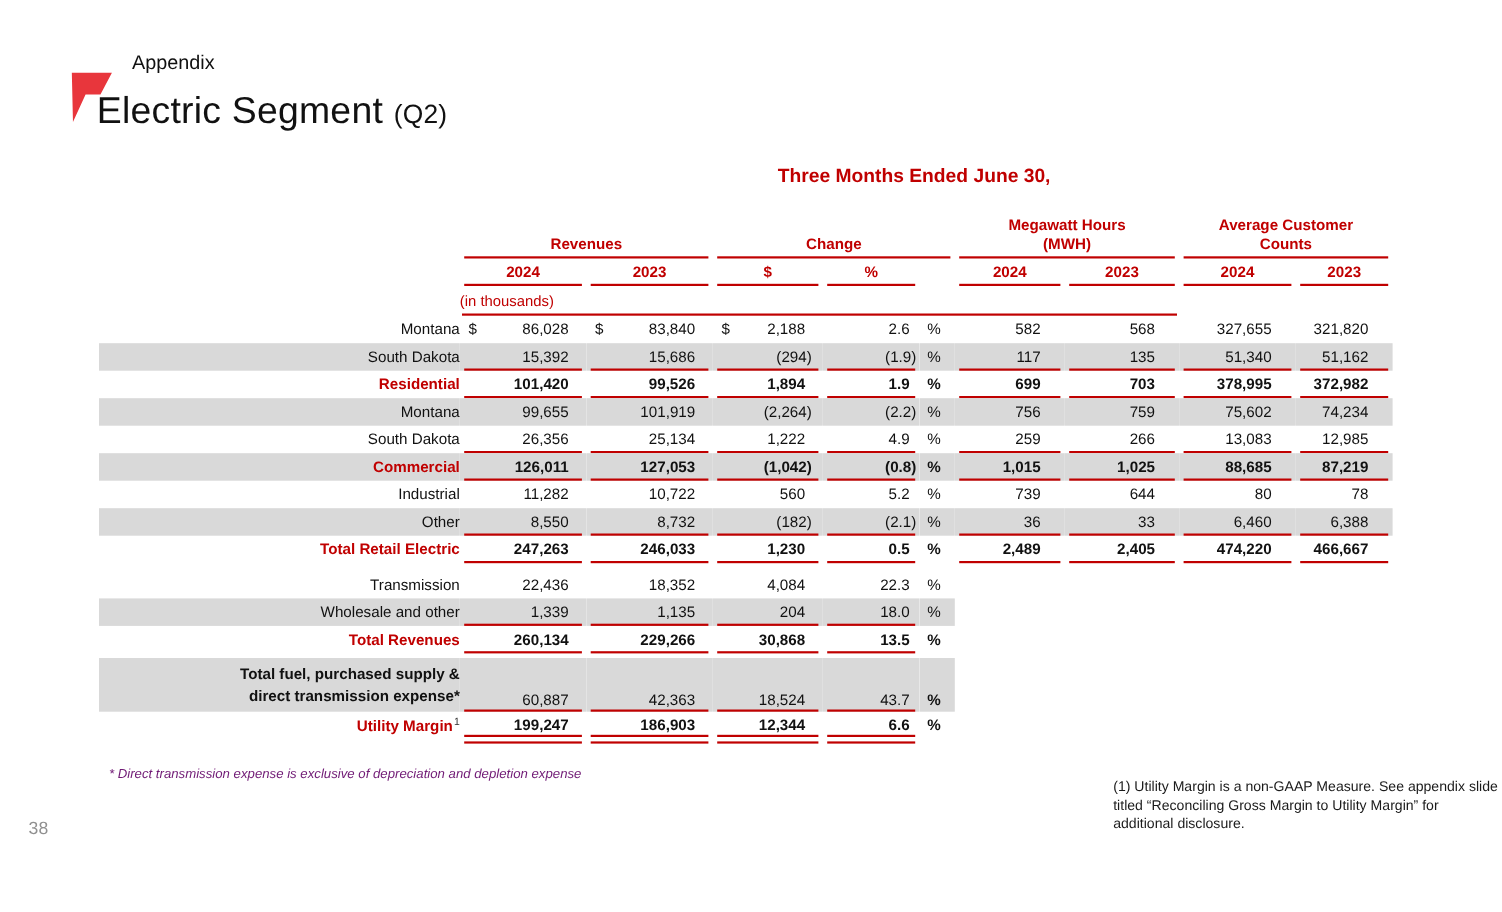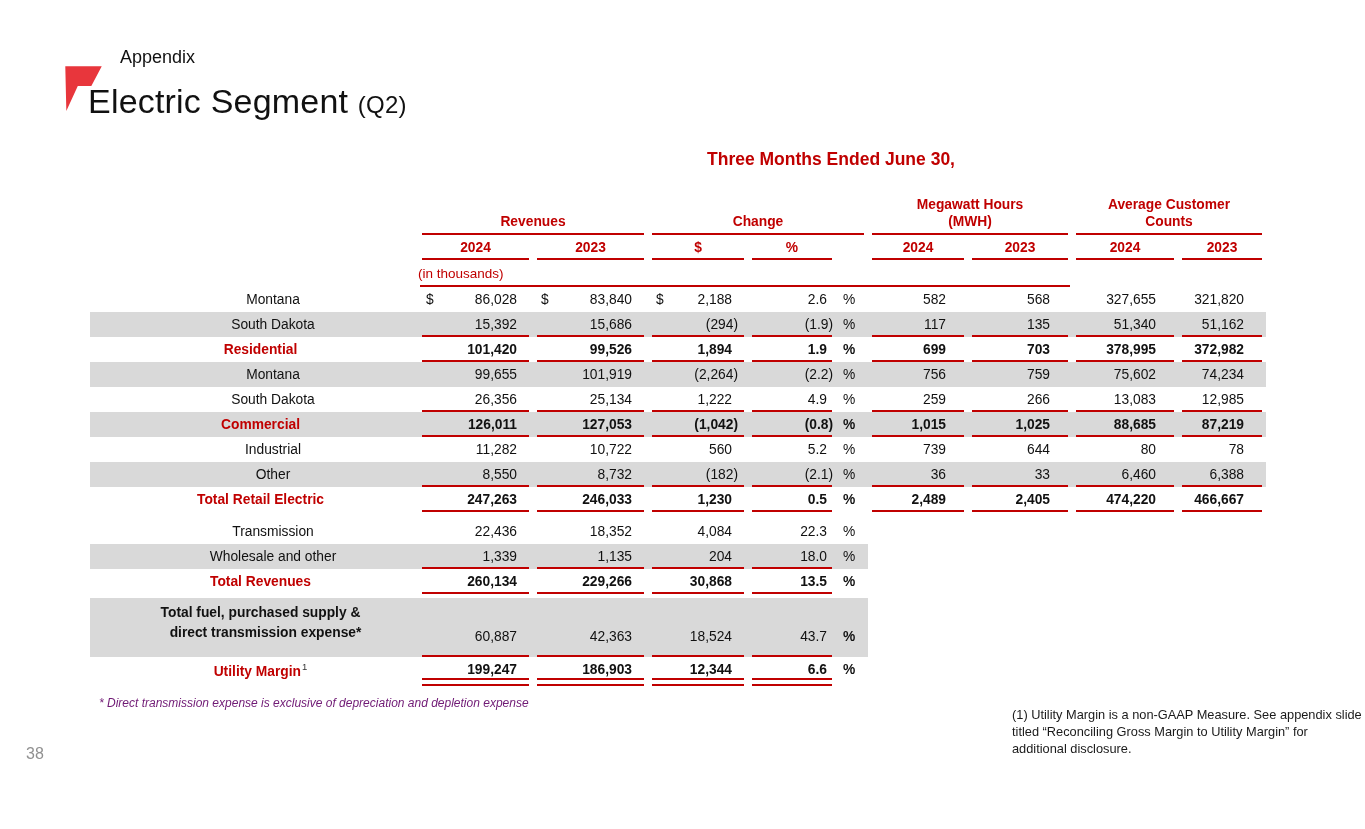--- a/index.html
+++ b/index.html
@@ -27,32 +27,32 @@
   th,td{position:relative;padding:0;height:25px;vertical-align:middle;font-weight:normal;}
   tr.grp th{height:46px;vertical-align:bottom;padding-bottom:5px;color:var(--red);
     font-weight:bold;text-align:center;line-height:1.18;}
   .gh::after{content:"";position:absolute;left:4px;right:4px;bottom:0;border-bottom:2.2px solid var(--red);}
   tr.yrs th{color:var(--red);font-weight:bold;text-align:center;}
   .ul::after{content:"";position:absolute;left:4px;right:4px;bottom:0;border-bottom:2.2px solid var(--red);}
   .dul::after{content:"";position:absolute;left:4px;right:4px;bottom:-4px;height:4px;
     border-top:2.2px solid var(--red);border-bottom:2.2px solid var(--red);}
   th.units{height:27px;text-align:left;color:var(--red);font-size:13.5px;}
   th.units::after{content:"";position:absolute;left:2px;right:2px;bottom:0;border-bottom:2.2px solid var(--red);}
-  td.label{text-align:center;padding-left:13px;white-space:nowrap;}
+  td.label{text-align:right;padding-left:13px;white-space:nowrap;}
   td.label.indent{padding-left:38px;}
   td.red{color:var(--red);}
   .b{font-weight:bold;}
   td.bg{background:var(--gray);}
   td.num{text-align:right;padding-right:10px;white-space:nowrap;}
   td.rp{padding-right:16px;}
   td.pcol{padding-right:3px;}
   .pv.pad{padding-right:6px;}
   .ds{float:left;padding-left:8px;}
   td.psign{text-align:left;padding-left:7px;}
-  tr.tall td{height:46px;vertical-align:bottom;padding-bottom:13px;}
+  tr.tall td{height:46px;vertical-align:bottom;padding-bottom:3px;}
   tr.tall td.label{line-height:1.5;}
   .l2{padding-left:10px;}
   td.label sup{font-size:9.5px;font-weight:normal;color:#333;margin-left:1px;}
   
   .fn-left{position:absolute;left:99px;top:696px;font-style:italic;font-size:12px;color:#701a75;}
   .fn-right{position:absolute;left:1012px;top:707px;width:350px;
     font-size:12.8px;line-height:1.32;color:#1a1a1a;}
   .pagenum{position:absolute;left:26px;top:745px;font-size:16px;color:#909090;}
 </style>
 </head>

